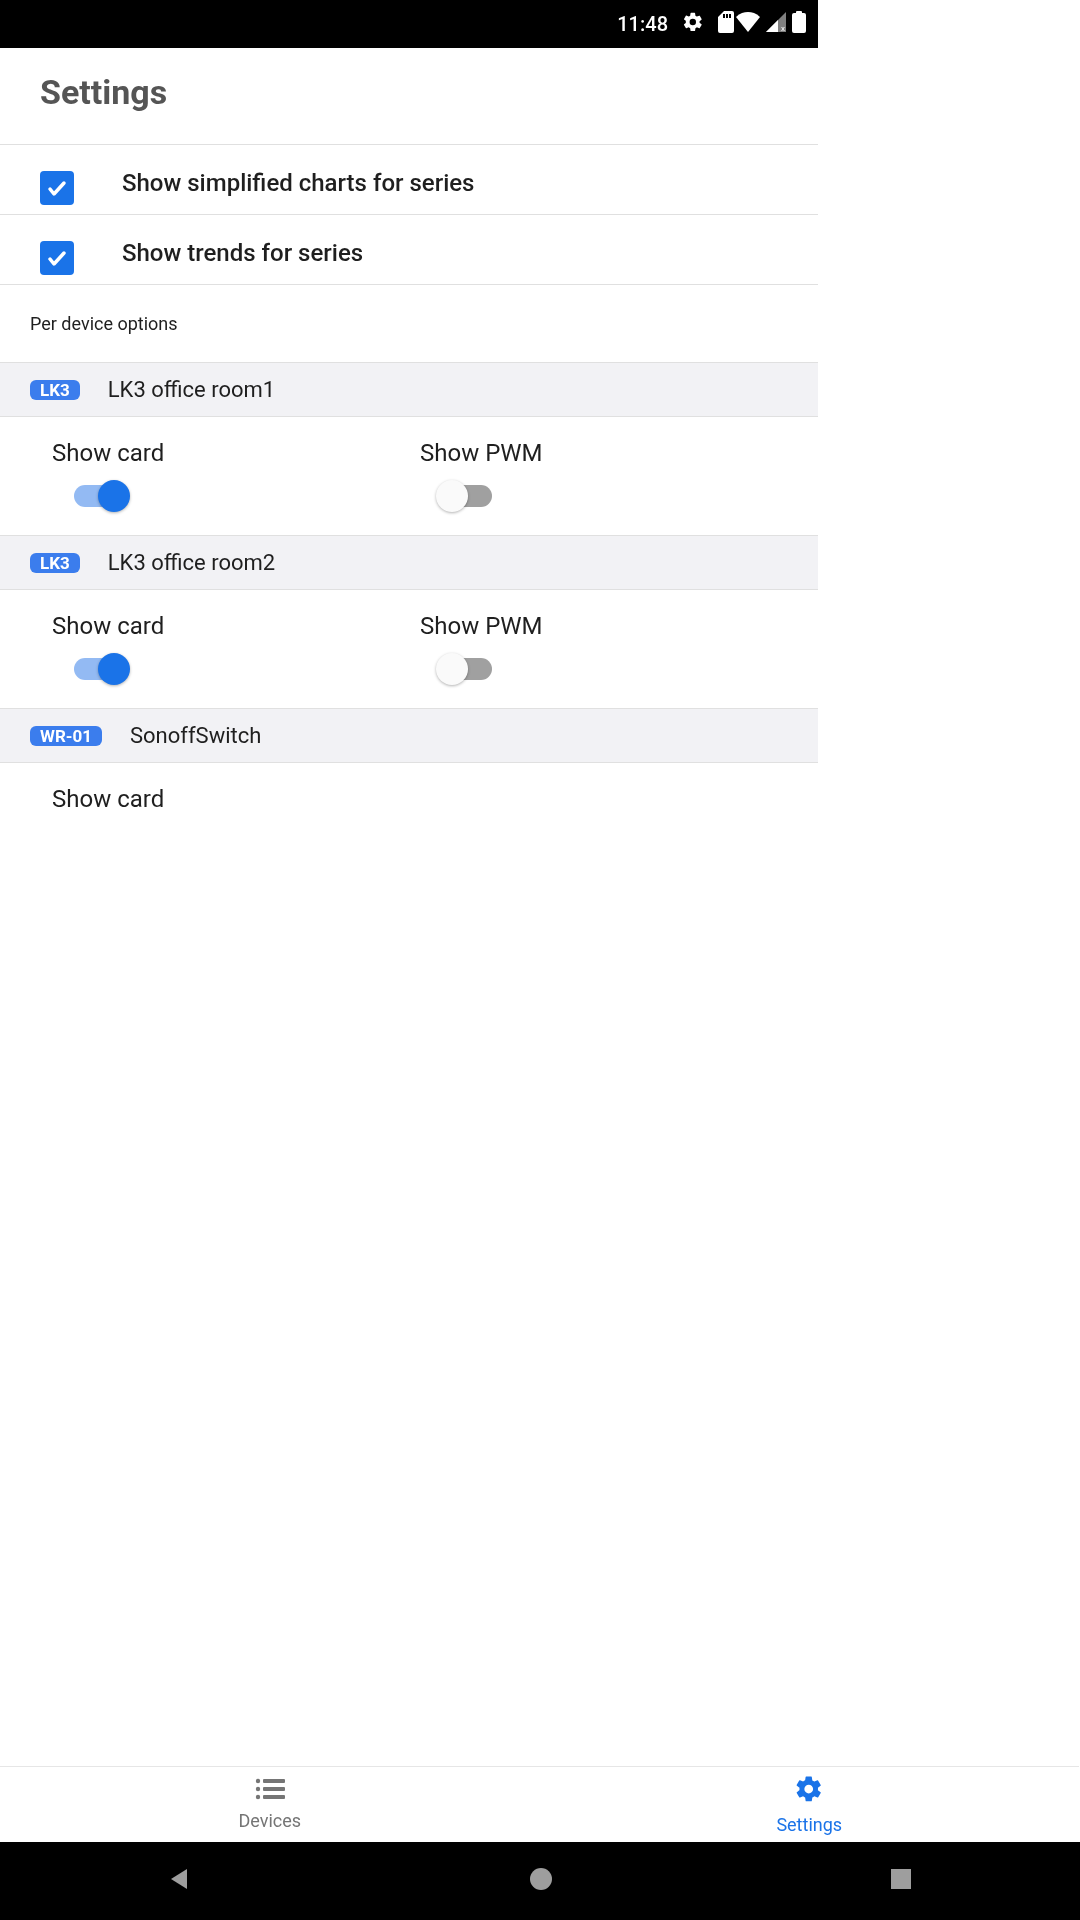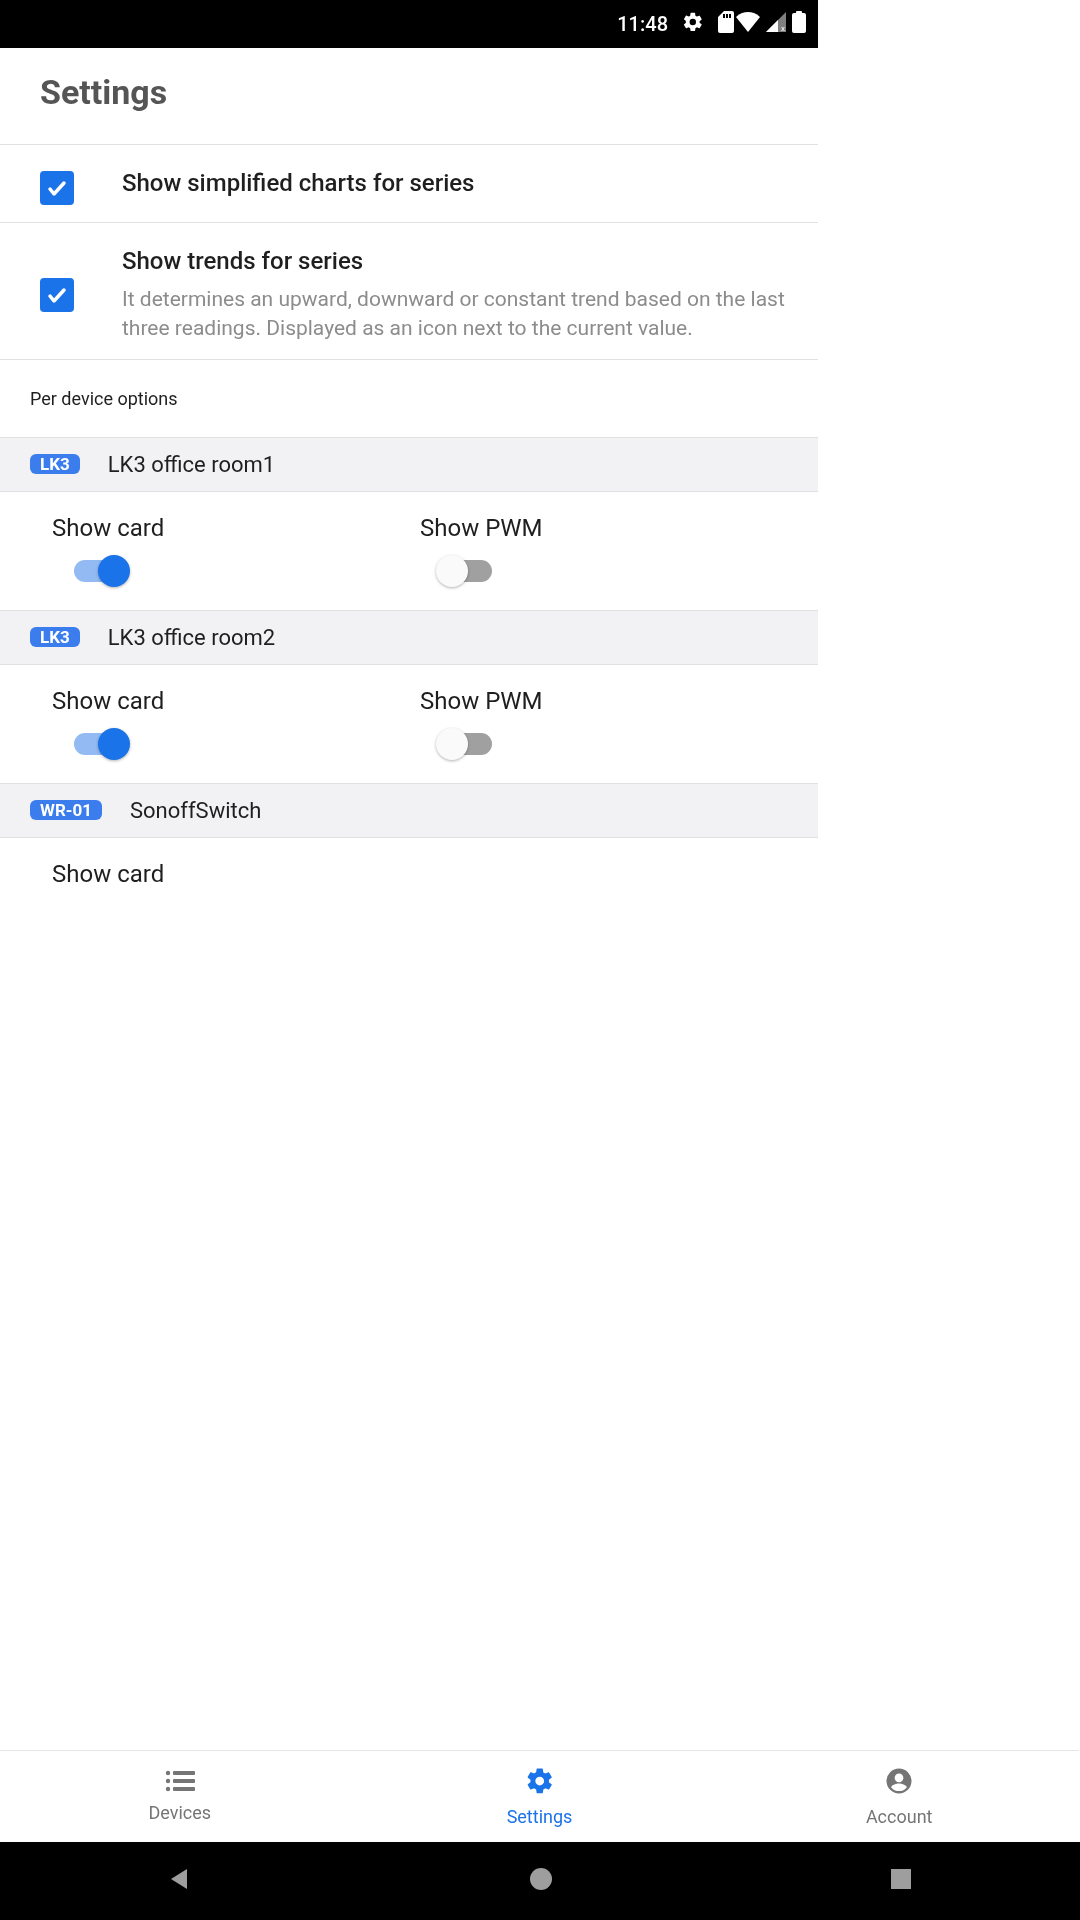--- a/index.html
+++ b/index.html
@@ -9,21 +9,21 @@
   .status-bar { background: #000; height: 48px; display: flex; align-items: center; justify-content: flex-end; padding: 0 12px; color: #fff; }
   .status-left { display: flex; align-items: center; gap: 14px; }
   .status-time { font-size: 20px; font-weight: 500; }
   .status-right { display: flex; align-items: center; gap: 6px; }
 
   
   .header { padding: 24px 40px 32px 40px; border-bottom: 1px solid #e0e0e0; }
   .header-title { font-size: 34px; font-weight: 700; color: #555; }
 
   
-  .settings-item { display: flex; padding: 24px 30px 15px 40px; border-bottom: 1px solid #e0e0e0; gap: 48px; }
+  .settings-item { display: flex; padding: 24px 30px 7px 40px; border-bottom: 1px solid #e0e0e0; gap: 48px; }
   .checkbox-wrap { display: flex; align-items: center; flex: 0 0 34px; }
   .checkbox { width: 34px; height: 34px; border-radius: 4px; background: #1a73e8; display: flex; align-items: center; justify-content: center; }
   .item-text { flex: 1; }
   .item-title { font-size: 24px; font-weight: 500; color: #1f1f1f; margin-bottom: 10px; }
   .item-desc { font-size: 21px; color: #8c8c8c; line-height: 1.4; }
 
   
   .section-header { padding: 28px 30px 28px 30px; font-size: 18px; color: #1f1f1f; font-weight: 400; }
 
   
@@ -39,21 +39,21 @@
 
   
   .toggle { width: 50px; height: 22px; border-radius: 11px; position: relative; }
   .toggle.on { background: #93baf3; }
   .toggle.off { background: #a0a0a0; }
   .toggle-thumb { width: 32px; height: 32px; border-radius: 50%; position: absolute; top: -5px; box-shadow: 0 1px 3px rgba(0,0,0,.3); }
   .toggle.on .toggle-thumb { right: -6px; background: #1a73e8; }
   .toggle.off .toggle-thumb { left: -6px; background: #fafafa; }
 
   
-  .bottom-nav { position: absolute; bottom: 78px; left: 0; right: 1px; height: 92px; background: #fff; display: flex; border-top: 1px solid #e6e6e6; }
+  .bottom-nav { position: absolute; bottom: 78px; left: 0; right: 1px; height: 76px; background: #fff; display: flex; border-top: 1px solid #e6e6e6; }
   .nav-item { flex: 1; display: flex; flex-direction: column; align-items: center; justify-content: center; gap: 6px; color: #757575; font-size: 18px; }
   .nav-item.active { color: #1a73e8; }
 
   
   .sys-nav { position: absolute; bottom: 0; left: 0; right: 0; height: 78px; background: #000; display: flex; align-items: center; justify-content: space-around; }
 
   .partial { border-bottom: none; }
 </style>
 </head>
 <body>
@@ -114,21 +114,20 @@
 <div class="settings-item">
   <div class="checkbox-wrap">
     <div class="checkbox">
       <svg width="24" height="24" viewBox="0 0 24 24">
           <path d="M5 13l4 5L19 7" stroke="#fff" stroke-width="3.5" fill="none" stroke-linecap="round" stroke-linejoin="round"></path>
         </svg>
     </div>
   </div>
   <div class="item-text">
     <div class="item-title">Show trends for series</div>
-    <div class="item-desc">It determines an upward, downward or constant trend based on the last three readings. Displayed as an icon next to the current value.</div>
   </div>
 </div>
 
 <div class="section-header">Per device options</div>
 
 <div class="device-row">
   <span class="device-badge">LK3</span>
   <span class="device-name">LK3 office room1</span>
 </div>
 <div class="device-options">
@@ -199,28 +198,20 @@
     </span>
     <span>Devices</span>
   </div>
   <div class="nav-item active">
     <span>
       <svg width="30" height="30" viewBox="0 0 24 24" fill="#1a73e8">
           <path d="M19.14,12.94a7,7,0,0,0,.05-.94,7,7,0,0,0-.05-.94l2.11-1.65a.5.5,0,0,0,.12-.64l-2-3.46a.5.5,0,0,0-.61-.22l-2.49,1a7,7,0,0,0-1.62-.94l-.38-2.65A.5.5,0,0,0,13.78,2H9.78a.5.5,0,0,0-.49.42L8.91,5.07a7,7,0,0,0-1.62.94l-2.49-1a.5.5,0,0,0-.61.22l-2,3.46a.5.5,0,0,0,.12.64L4.42,11a7,7,0,0,0,0,1.88L2.31,14.53a.5.5,0,0,0-.12.64l2,3.46a.5.5,0,0,0,.61.22l2.49-1a7,7,0,0,0,1.62.94l.38,2.65a.5.5,0,0,0,.49.42h4a.5.5,0,0,0,.49-.42l.38-2.65a7,7,0,0,0,1.62-.94l2.49,1a.5.5,0,0,0,.61-.22l2-3.46a.5.5,0,0,0-.12-.64ZM11.78,15.5A3.5,3.5,0,1,1,15.28,12,3.5,3.5,0,0,1,11.78,15.5Z"></path>
         </svg>
     </span>
     <span>Settings</span>
-  </div>
-  <div class="nav-item">
-    <span>
-      <svg width="30" height="30" viewBox="0 0 24 24" fill="#757575">
-          <path d="M12 2a10 10 0 1 0 10 10A10 10 0 0 0 12 2Zm0 4a3.5 3.5 0 1 1-3.5 3.5A3.5 3.5 0 0 1 12 6Zm0 14a8 8 0 0 1-6.3-3.1c.8-1.9 4.2-2.9 6.3-2.9s5.5 1 6.3 2.9A8 8 0 0 1 12 20Z"></path>
-        </svg>
-    </span>
-    <span>Account</span>
   </div>
 </div>
 
 <div class="sys-nav">
   <span>
     <svg width="26" height="26" viewBox="0 0 26 26" fill="#9e9e9e">
         <path d="M20 3 L20 23 L4 13 Z"></path>
       </svg>
   </span>
   <span>

